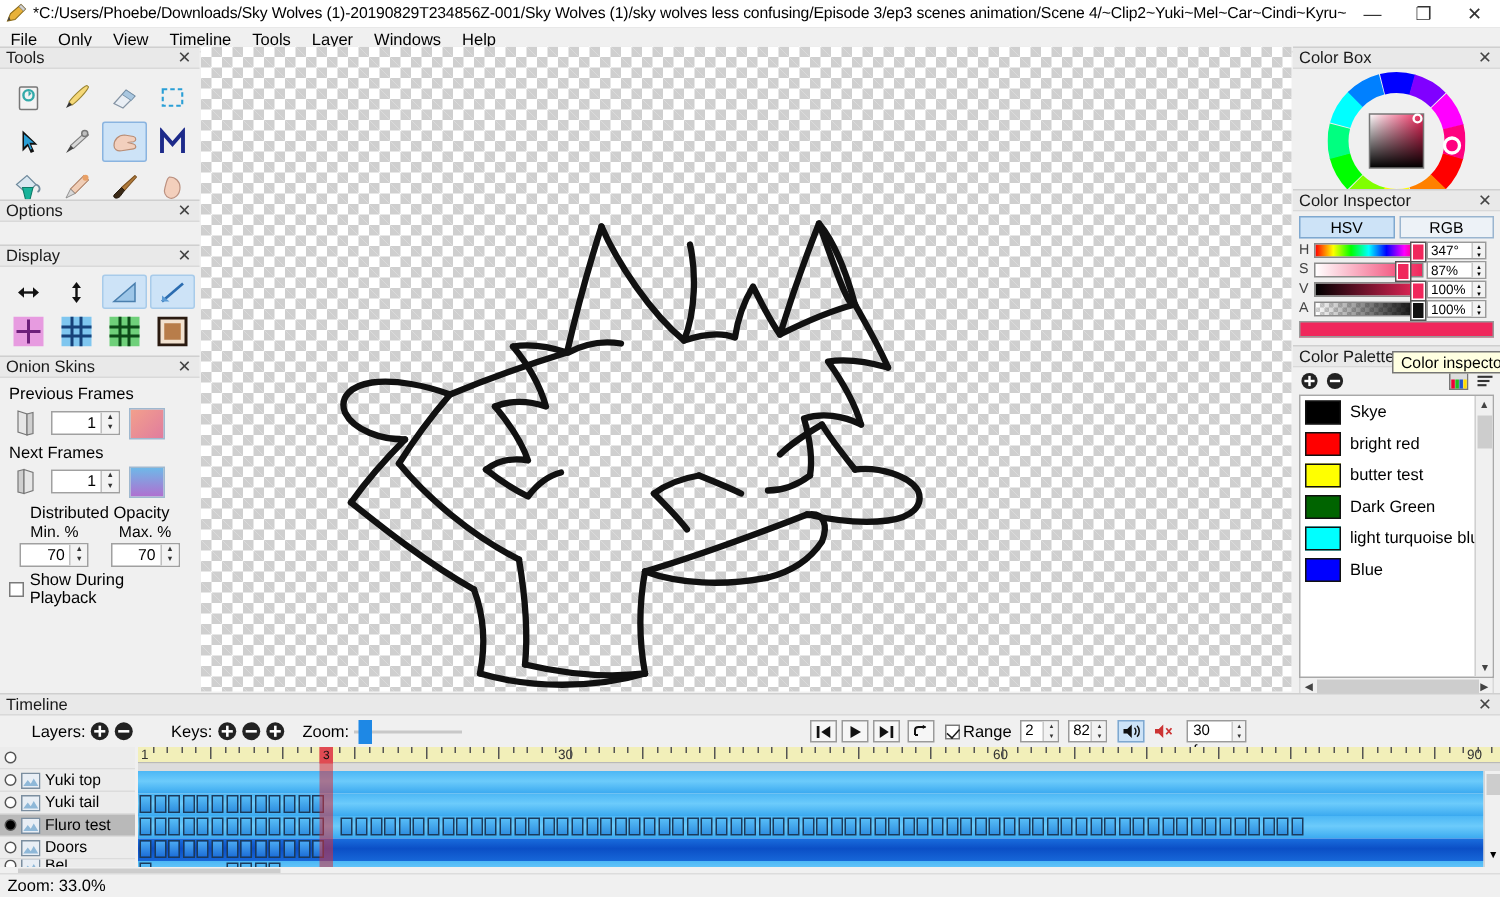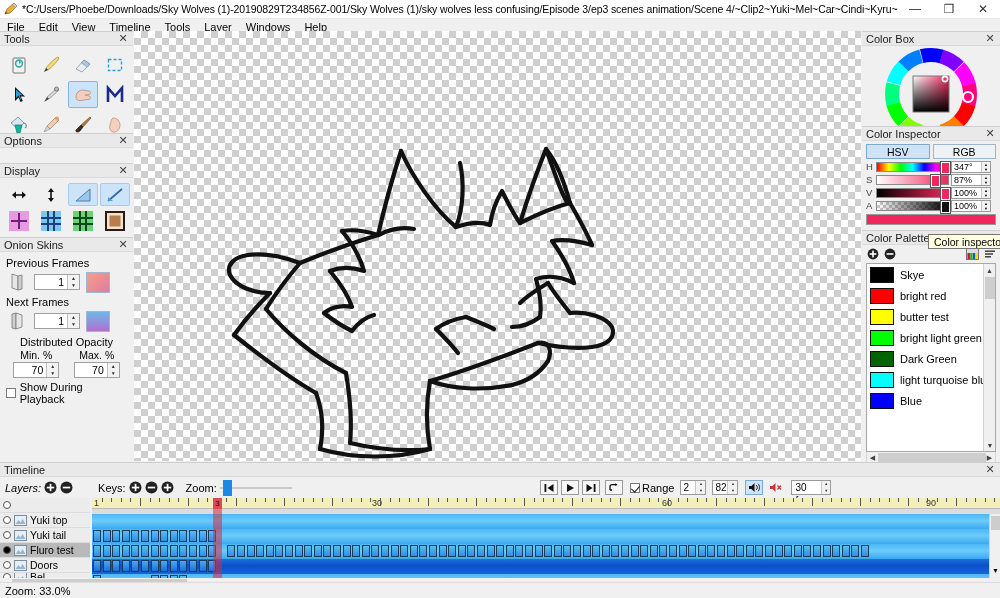--- a/index.html
+++ b/index.html
@@ -287,21 +287,21 @@
     <span id="title-text">*C:/Users/Phoebe/Downloads/Sky Wolves (1)-20190829T234856Z-001/Sky Wolves (1)/sky wolves less confusing/Episode 3/ep3 scenes animation/Scene 4/~Clip2~Yuki~Mel~Car~Cindi~Kyru~Skyler~Kaze~Arashi~Bladge~Fluro~.pclx - Pencil2D</span>
     <span class="winbtns">
       <span class="winbtn">—</span>
       <span class="winbtn">❐</span>
       <span class="winbtn">✕</span>
     </span>
   </div>
 
   <div id="menubar">
     <span class="mi">File</span>
-    <span class="mi">Edit</span>
+    <span class="mi">Only</span>
     <span class="mi">View</span>
     <span class="mi">Timeline</span>
     <span class="mi">Tools</span>
     <span class="mi">Layer</span>
     <span class="mi">Windows</span>
     <span class="mi">Help</span>
   </div>
 
   <div class="panel" id="tools-panel">
     <div class="panel-title">
@@ -746,24 +746,20 @@
         </div>
         <div class="pal-item">
           <span class="pal-swatch" style="background:#ff0000"></span>
           <span class="pal-name">bright red</span>
         </div>
         <div class="pal-item">
           <span class="pal-swatch" style="background:#ffff00"></span>
           <span class="pal-name">butter test</span>
         </div>
         <div class="pal-item">
-          <span class="pal-swatch" style="background:#00ff00"></span>
-          <span class="pal-name">bright light green</span>
-        </div>
-        <div class="pal-item">
           <span class="pal-swatch" style="background:#006400"></span>
           <span class="pal-name">Dark Green</span>
         </div>
         <div class="pal-item">
           <span class="pal-swatch" style="background:#00ffff"></span>
           <span class="pal-name">light turquoise blue</span>
         </div>
         <div class="pal-item">
           <span class="pal-swatch" style="background:#0000ff"></span>
           <span class="pal-name">Blue</span>
@@ -790,21 +786,21 @@
     <span>Color inspector</span>
   </div>
 
   <div class="panel" id="timeline-panel">
     <div class="panel-title">
       <span class="ttl">Timeline</span>
       <span class="xbtn">✕</span>
     </div>
 
     <div id="tl-toolbar">
-      <span class="tl-grp" style="margin-left:5px;font-style:italic;">
+      <span class="tl-grp" style="margin-left:21px;">
         <span class="tl-lbl">Layers:</span>
         <span class="circ-btn">
           <svg width="13" height="13" viewBox="0 0 13 13">
               <circle cx="6.5" cy="6.5" r="6" fill="#222"></circle>
               <rect x="5.7" y="2.8" width="1.7" height="7.4" fill="#fff"></rect>
               <rect x="2.8" y="5.7" width="7.4" height="1.7" fill="#fff"></rect>
             </svg>
         </span>
         <span class="circ-btn">
           <svg width="13" height="13" viewBox="0 0 13 13">
@@ -968,21 +964,21 @@
           </span>
           <span class="layer-name">Bel</span>
         </div>
       </div>
 
       <div id="tl-right">
         <div id="tl-ruler">
           <span class="num" style="left:2px;">1</span>
           <span class="num" style="left:280px;">30</span>
           <span class="num" style="left:570px;">60</span>
-          <span class="num" style="left:834px;">90</span>
+          <span class="num" style="left:886px;">90</span>
         <span class="tick" style="left: 9.6px; height: 4px;"></span>
             <span class="tick" style="left: 19.2px; height: 4px;"></span>
             <span class="tick" style="left: 28.8px; height: 4px;"></span>
             <span class="tick" style="left: 38.4px; height: 4px;"></span>
             <span class="tick" style="left: 48px; height: 8px;"></span>
             <span class="tick" style="left: 57.6px; height: 4px;"></span>
             <span class="tick" style="left: 67.2px; height: 4px;"></span>
             <span class="tick" style="left: 76.8px; height: 4px;"></span>
             <span class="tick" style="left: 86.4px; height: 4px;"></span>
             <span class="tick" style="left: 96px; height: 8px;"></span>

